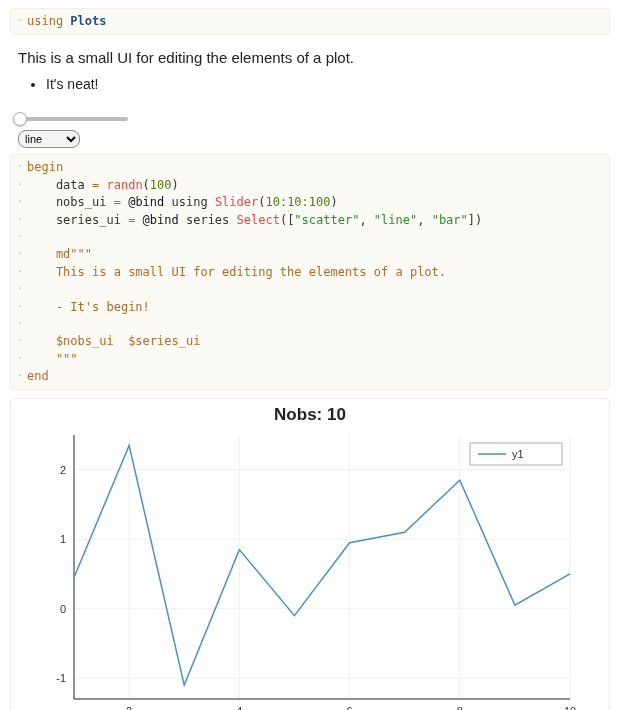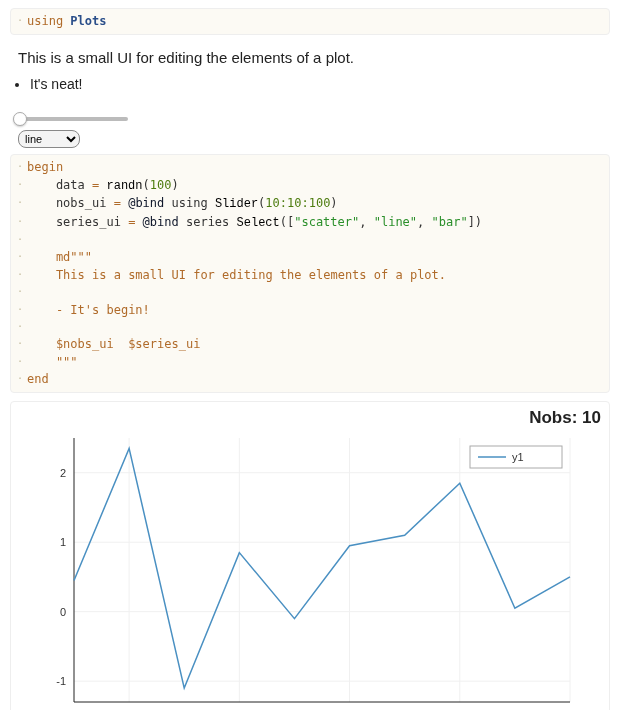--- a/index.html
+++ b/index.html
@@ -34,30 +34,30 @@
     width: 10px;
     text-align: center;
     color: #c9c2a6;
     font-size: 11px;
     user-select: none;
   }
   .kw   { color: #b06b2a; }   
   .pkg  { color: #2b4f8a; font-weight: 600; }
   .num  { color: #4d7c0f; }
   .mac  { color: #0f172a; }
-  .fn   { color: #000000; font-family: Liberation Mono, monospace; }
+  .fn   { color: #ef4444; }
   .str  { color: #2a8f2a; }
   .comment-str { color: #b06b2a; }
   .plain { color: #333; }
 
   .md-cell {
     padding: 2px 8px 6px 8px;
   }
   .md-cell p { margin: 4px 0 10px 0; font-size: 15px; }
-  .md-cell ul { margin: 0 0 8px 12px; padding: 0; }
+  .md-cell ul { margin: 0 0 8px 28px; padding: 0; }
   .md-cell li { margin: 2px 0; font-size: 14px; }
 
   .slider-row {
     display: flex;
     align-items: center;
     gap: 6px;
     margin: 4px 8px 2px 8px;
   }
   .slider-thumb-wrap {
     position: relative;
@@ -86,21 +86,21 @@
     width: 62px;
   }
 
   .chart-cell {
     border: 1px solid #eee;
     border-radius: 4px;
     margin-bottom: 8px;
     padding: 4px 8px 4px 8px;
   }
   .chart-title {
-    text-align: right;
+    text-align: center;
     font-size: 17px;
     font-weight: 600;
     margin: 2px 0 2px 0;
   }
   svg.plot {
     display: block;
     margin: 0 auto;
   }
   .axis { stroke: #222; stroke-width: 1; fill: none; }
   .grid { stroke: #f0f0f0; stroke-width: 1; }

